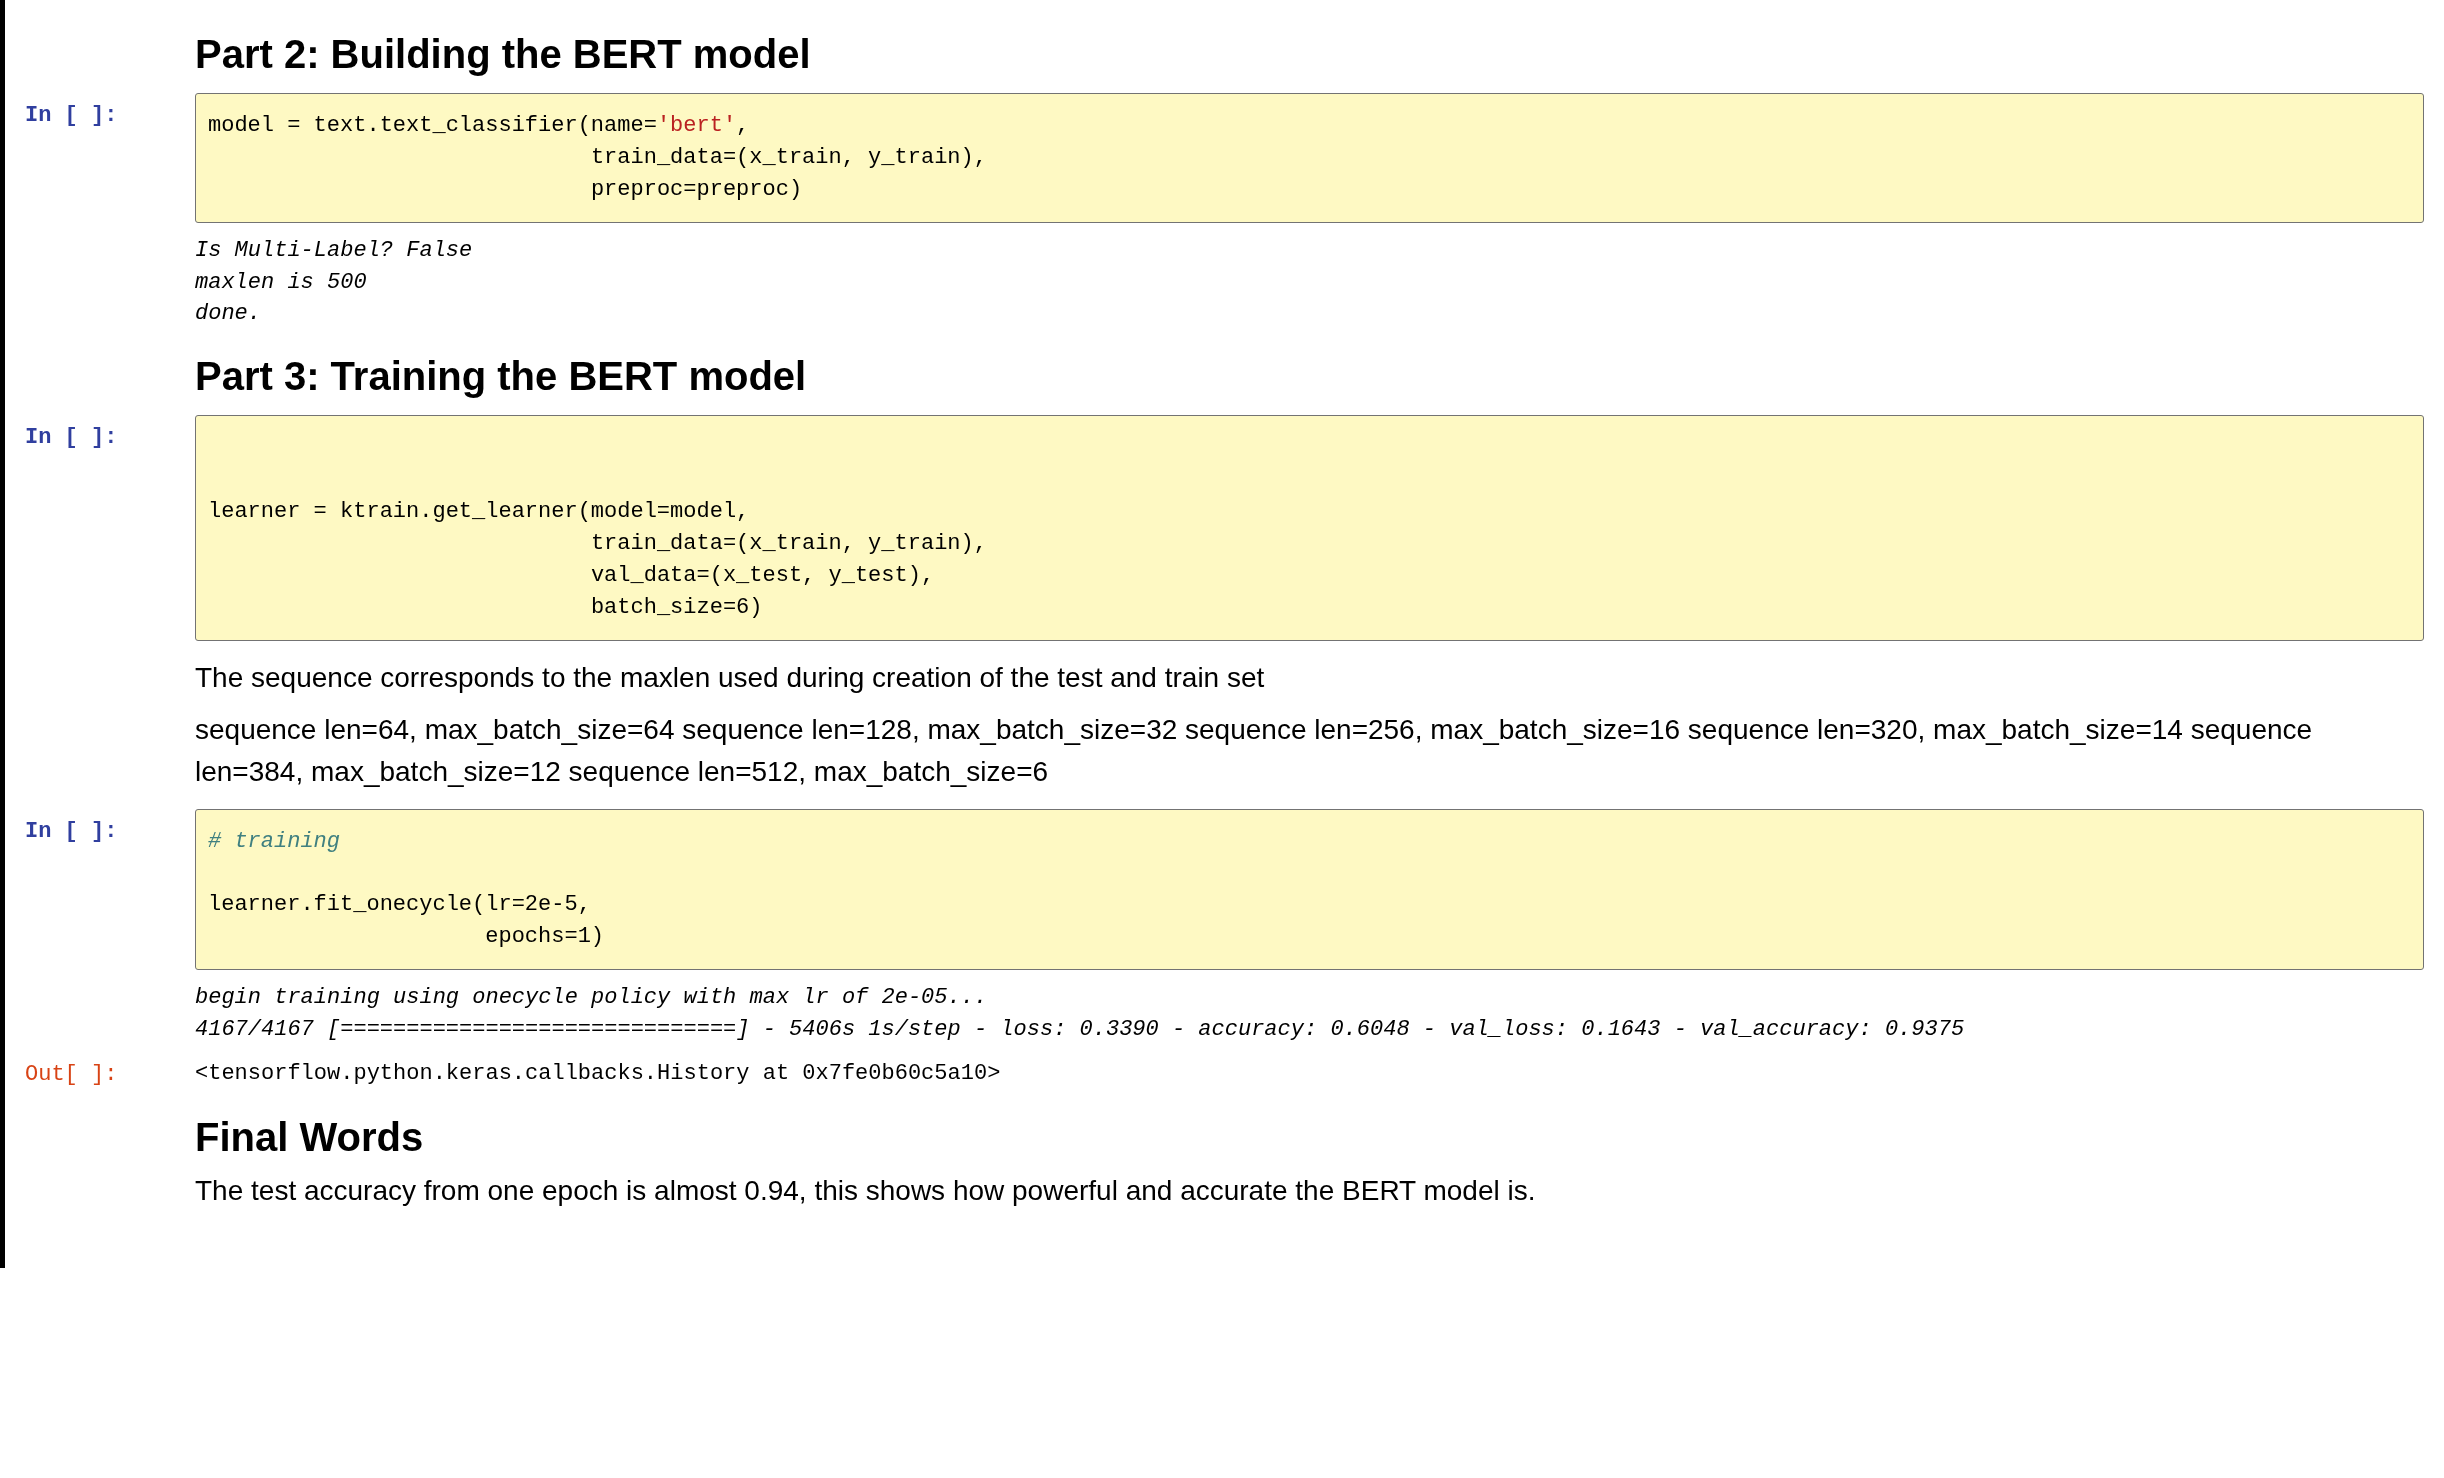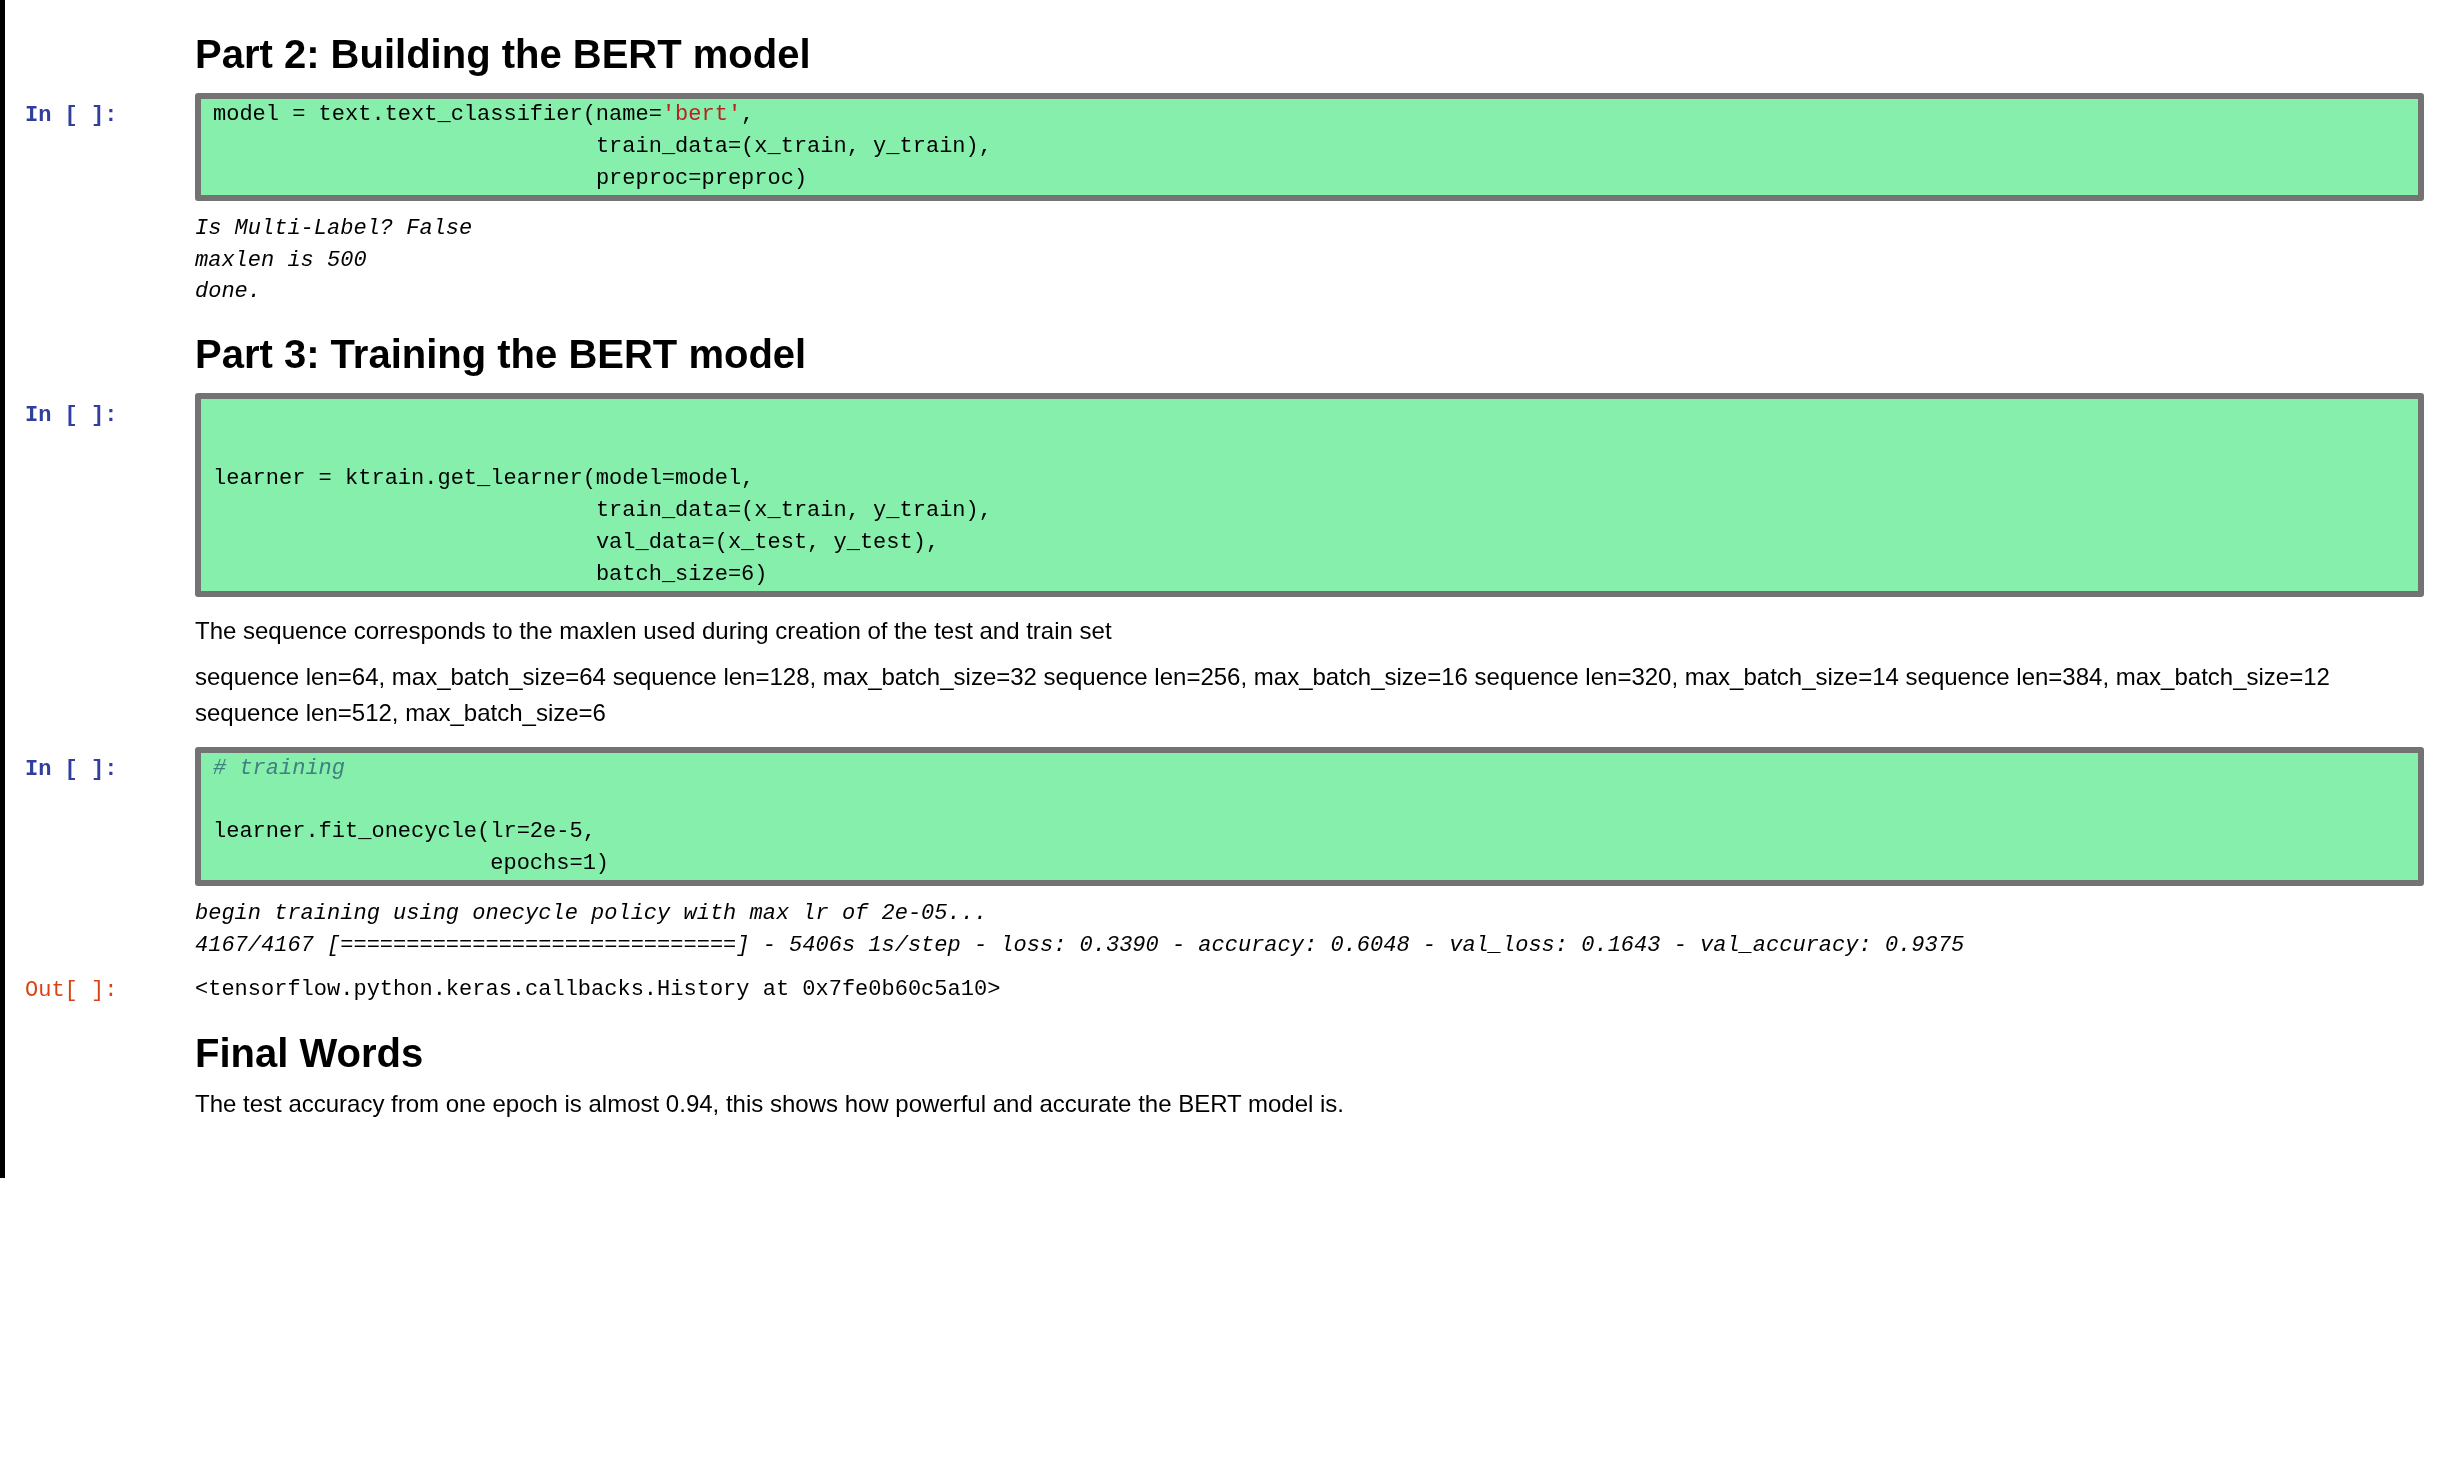--- a/index.html
+++ b/index.html
@@ -27,43 +27,43 @@
     line-height: 1.4;
     min-height: 1em;
   }
   .prompt.in  { color: #303F9F; font-weight: bold; }
   .prompt.out { color: #D84315; font-weight: normal; }
   .body {
     flex: 1 1 auto;
     min-width: 0;
   }
   .code-box {
-    border: 6px solid #737373;
-    background: #86efac;
+    border: 1px solid #737373;
+    background: #fef9c3;
     border-radius: 3px;
-    padding: 0 12px;
+    padding: 16px 12px;
   }
   pre {
     margin: 0;
     font-family: Menlo, Monaco, "Courier New", monospace;
     font-size: 22px;
     line-height: 1.45;
     white-space: pre-wrap;
     word-break: break-word;
   }
   .stdout pre { padding: 6px 0 0 0; font-style: italic; }
   .result pre { padding: 6px 0 0 0; }
 
   .md h2 {
     font-size: 40px;
     font-weight: 700;
     margin: 18px 0 10px 0;
   }
   .md p {
-    font-size: 24px;
+    font-size: 28px;
     line-height: 1.5;
     margin: 10px 0;
   }
 
   
   .tok-str { color: #BA2121; }
   .tok-cmt { color: #408080; font-style: italic; }
 </style>
 </head>
 <body>

